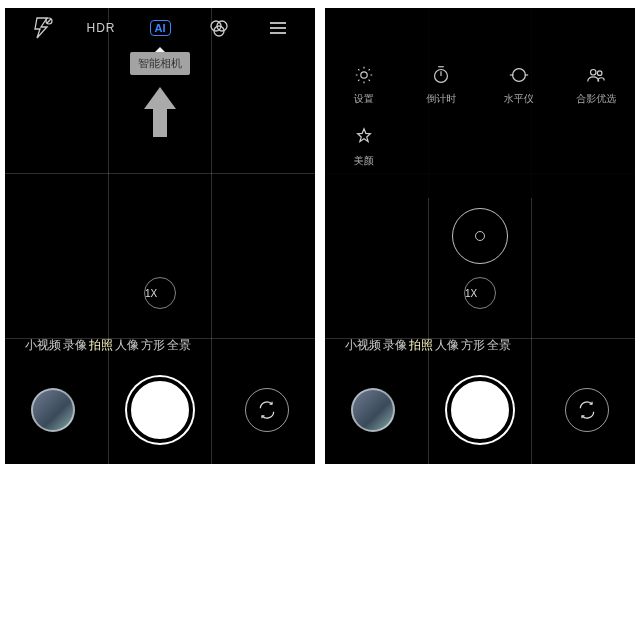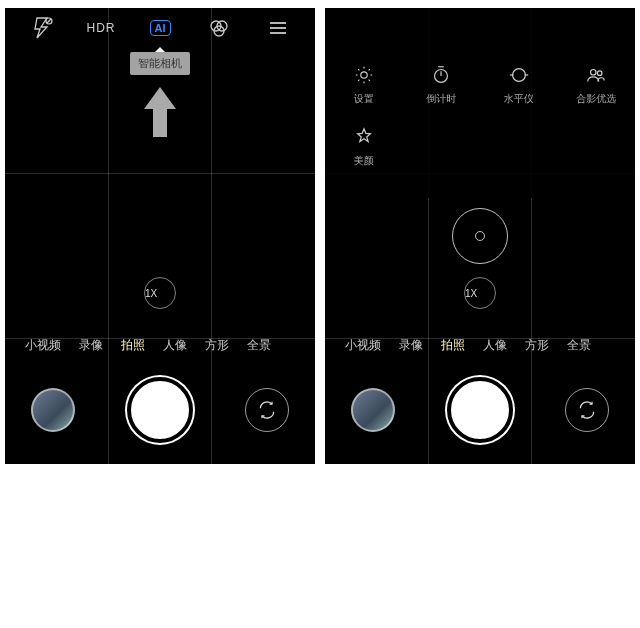--- a/index.html
+++ b/index.html
@@ -92,21 +92,21 @@
     color: #ddd; font-size: 10px;
   }
   
   .modes {
     position: absolute; bottom: 110px; left: 0; right: 0;
     display: flex; align-items: center;
     overflow: hidden;
     padding-left: 20px;
     color: #eee;
     font-size: 12px;
-    gap: 18px;
+    gap: 2px;
     white-space: nowrap;
   }
   .modes span { color: #ccc; }
   .modes .active { color: #fef9c3; }
   
   .bottom {
     position: absolute; bottom: 14px; left: 0; right: 0;
     height: 80px;
     display: flex; align-items: center; justify-content: space-around;
   }

